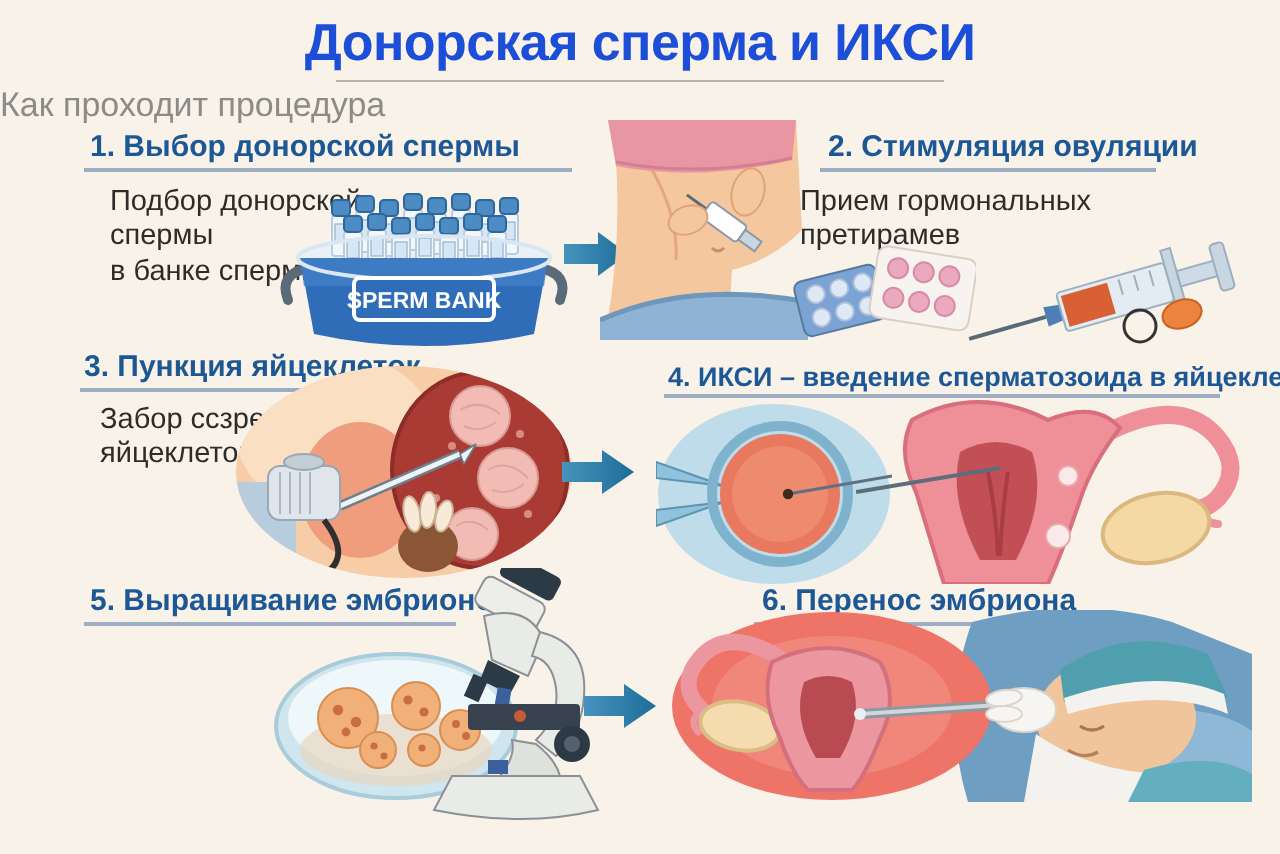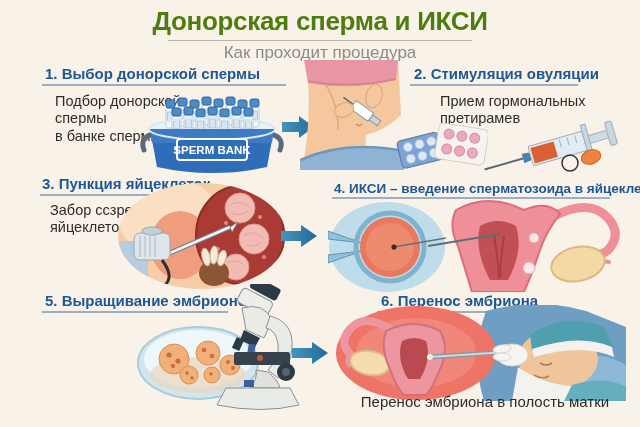--- a/index.html
+++ b/index.html
@@ -4,24 +4,24 @@
 <style>
   html,body{margin:0;padding:0;}
   #canvas{
     position:relative;width:640px;height:427px;overflow:hidden;
     background:#f9f2e8;
     font-family:"Liberation Sans","DejaVu Sans",sans-serif;
   }
   .abs{position:absolute;}
   .page-title{
     left:0;right:0;top:6px;text-align:center;
-    font-size:26px;font-weight:bold;color:#4d7c0f;letter-spacing:-0.3px;
+    font-size:26px;font-weight:bold;color:#1d4ed8;letter-spacing:-0.3px;
   }
   .title-rule{top:40px;left:168px;width:304px;height:1px;background:#b9b3a9;}
-  .page-subtitle{left:0;right:0;top:43px;text-align:center;font-size:17px;color:#8b8b88;}
+  .page-subtitle{left:0;right:0;top:43px;text-align:left;font-size:17px;color:#8b8b88;}
   .step-h{font-size:15px;font-weight:bold;color:#1c5796;white-space:nowrap;}
   .step-h.small{font-size:13.5px;}
   .step-u{height:2px;background:#7d96b5;opacity:.75;}
   .step-d{font-size:14.5px;color:#2e2c29;line-height:1.2;white-space:pre-line;}
   .caption{font-size:15px;color:#2e2c29;text-align:center;}
   svg{display:block;}
 </style>
 </head>
 <body>
 
@@ -92,21 +92,21 @@
       <line x1="40" y1="48" x2="52" y2="48" stroke="#5a6a75" stroke-width="1.5"></line>
       <rect x="52" y="43" width="22" height="10" rx="2" fill="#ffffff" stroke="#8a9aa8"></rect>
       <rect x="74" y="45" width="10" height="6" fill="#c7d6e0" stroke="#8a9aa8"></rect>
     </g>
     <ellipse cx="44" cy="50" rx="10" ry="7" fill="#f4c79f" stroke="#dfa378" transform="rotate(-20 44 50)"></ellipse>
     <ellipse cx="74" cy="36" rx="8" ry="12" fill="#f4c79f" stroke="#dfa378" transform="rotate(15 74 36)"></ellipse>
   </svg>
 
   <div class="abs step-h" style="left:414px;top:65px;text-align:right;">2. Стимуляция овуляции</div>
   <div class="abs step-u" style="left:410px;top:84px;width:168px;"></div>
-  <div class="abs step-d" style="left:440px;top:93px;width:170px;">Прием гормональных
+  <div class="abs step-d" style="left:400px;top:93px;width:170px;">Прием гормональных
 претирамев</div>
 
   <svg class="abs" style="left:396px;top:120px;" width="92" height="55" viewBox="0 0 92 55">
     <g transform="rotate(-14 25 30)">
       <rect x="3" y="16" width="42" height="28" rx="4" fill="#7ba3d4" stroke="#58799f"></rect>
       <circle cx="13" cy="24" r="4.5" fill="#dfe9f6" stroke="#aebfda"></circle>
         <circle cx="25" cy="24" r="4.5" fill="#dfe9f6" stroke="#aebfda"></circle>
       <circle cx="37" cy="24" r="4.5" fill="#dfe9f6" stroke="#aebfda"></circle>
         <circle cx="13" cy="36" r="4.5" fill="#dfe9f6" stroke="#aebfda"></circle>
       <circle cx="25" cy="36" r="4.5" fill="#dfe9f6" stroke="#aebfda"></circle>
@@ -296,15 +296,14 @@
     <path d="M198,44 Q246,28 278,42 L280,52 Q248,38 200,52 Z" fill="#f3f2ee"></path>
     <path d="M206,58 q6,4 12,0" stroke="#a97950" stroke-width="1.6" fill="none"></path>
     <path d="M200,70 q8,5 15,1" stroke="#b5805a" stroke-width="1.6" fill="none"></path>
     <path d="M184,62 Q212,82 252,82 L284,96 L178,96 Z" fill="#f3f2ee"></path>
     <ellipse cx="178" cy="50" rx="16" ry="11" fill="#f6f5f1" stroke="#d8d5cd"></ellipse>
     <ellipse cx="168" cy="44" rx="9" ry="4" fill="#f6f5f1" stroke="#d8d5cd" transform="rotate(-8 168 44)"></ellipse>
     <ellipse cx="168" cy="52" rx="9" ry="4" fill="#f6f5f1" stroke="#d8d5cd"></ellipse>
     <path d="M238,80 Q272,70 292,82 L292,96 L230,96 Z" fill="#63aebf"></path>
   </svg>
 
-  <div class="abs caption" style="left:340px;top:393px;width:290px;">Перенос эмбриона в полость матки</div>
 
 </div>
 
 </body></html>

